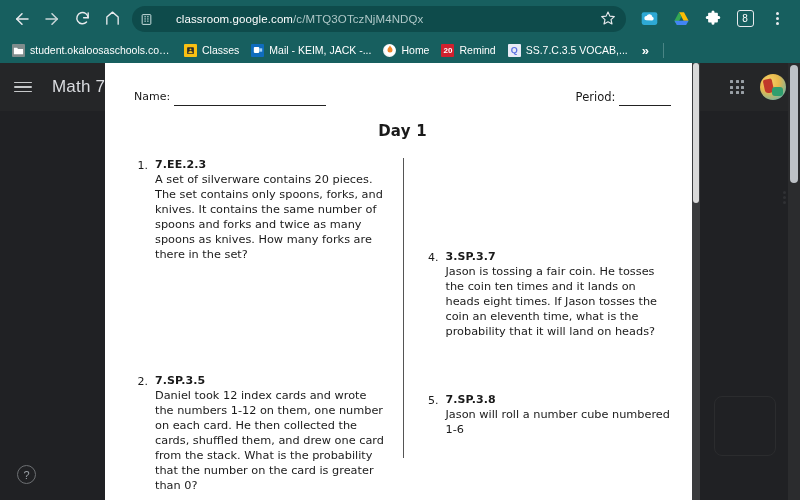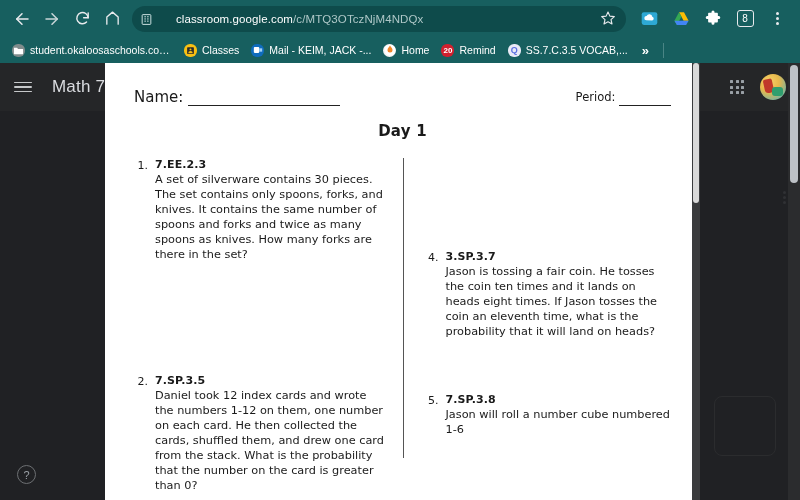--- a/index.html
+++ b/index.html
@@ -54,21 +54,21 @@
   }
   .bm {
     display: flex; align-items: center; gap: 5px;
     padding: 2px 5px; border-radius: 4px; flex: 0 0 auto;
     max-width: 170px;
   }
   .bm-label {
     font-size: 10.5px; color: #ffffff; white-space: nowrap;
     overflow: hidden; text-overflow: ellipsis;
   }
-  .fav { width: 13px; height: 13px; flex: 0 0 auto; border-radius: 6px;
+  .fav { width: 13px; height: 13px; flex: 0 0 auto; border-radius: 1px;
          display:flex; align-items:center; justify-content:center;
          font-size: 8px; color:#fff; font-weight:700; overflow:hidden; }
   .bm-overflow { font-size: 13px; color: #fff; padding: 0 7px; font-weight: 700; }
   .bm-sep { width: 1px; height: 15px; background: #4a8585; margin: 0 5px; flex:0 0 auto; }
 
   
   .app {
     position: absolute; left: 0; top: 63px; width: 800px; height: 485px;
     background: #202124; overflow: hidden;
   }
@@ -102,21 +102,21 @@
     position: absolute; left: 105px; top: 0; width: 595px; height: 437px;
     background: #ffffff; overflow: hidden;
   }
   .doc-page {
     position: absolute; left: 0; top: 0; width: 595px; height: 437px;
     padding: 26px 29px 0 29px;
     font-family: "DejaVu Sans", sans-serif;
     color: #1a1a1a;
   }
   .doc-header { display: flex; justify-content: space-between; align-items: flex-start; }
-  .hdr-left { font-size: 15px; line-height: 16px; }
+  .hdr-left { font-size: 11px; line-height: 16px; }
   .hdr-right { font-size: 11.5px; line-height: 16px; text-align: right; }
   .blank { display: inline-block; border-bottom: 1px solid #222; vertical-align: baseline; }
   .b-name { width: 152px; }
   .b-date { width: 86px; }
   .b-period { width: 52px; }
 
   .day-title {
     text-align: center; font-size: 15px; font-weight: 700;
     margin-top: 16px; letter-spacing: .2px;
   }
@@ -373,21 +373,21 @@
 
       <div class="columns">
         <div class="col-divider"></div>
 
         <div class="col left">
 
           <div class="q">
             <div class="q-num">1.</div>
             <div class="q-body">
               <div class="q-std">7.EE.2.3</div>
-              <div class="q-text">A set of silverware contains 30 pieces. The set contains only spoons, forks, and knives. It contains the same number of spoons and forks and twice as many spoons as knives. How many forks are there in the set?</div>
+              <div class="q-text">A set of silverware contains 20 pieces. The set contains only spoons, forks, and knives. It contains the same number of spoons and forks and twice as many spoons as knives. How many forks are there in the set?</div>
             </div>
           </div>
 
           <div class="spacer-q2"></div>
 
           <div class="q">
             <div class="q-num">2.</div>
             <div class="q-body">
               <div class="q-std">7.SP.3.5</div>
               <div class="q-text">Daniel took 12 index cards and wrote the numbers 1-12 on them, one number on each card. He then collected the cards, shuffled them, and drew one card from the stack. What is the probability that the number on the card is greater than 0?</div>

